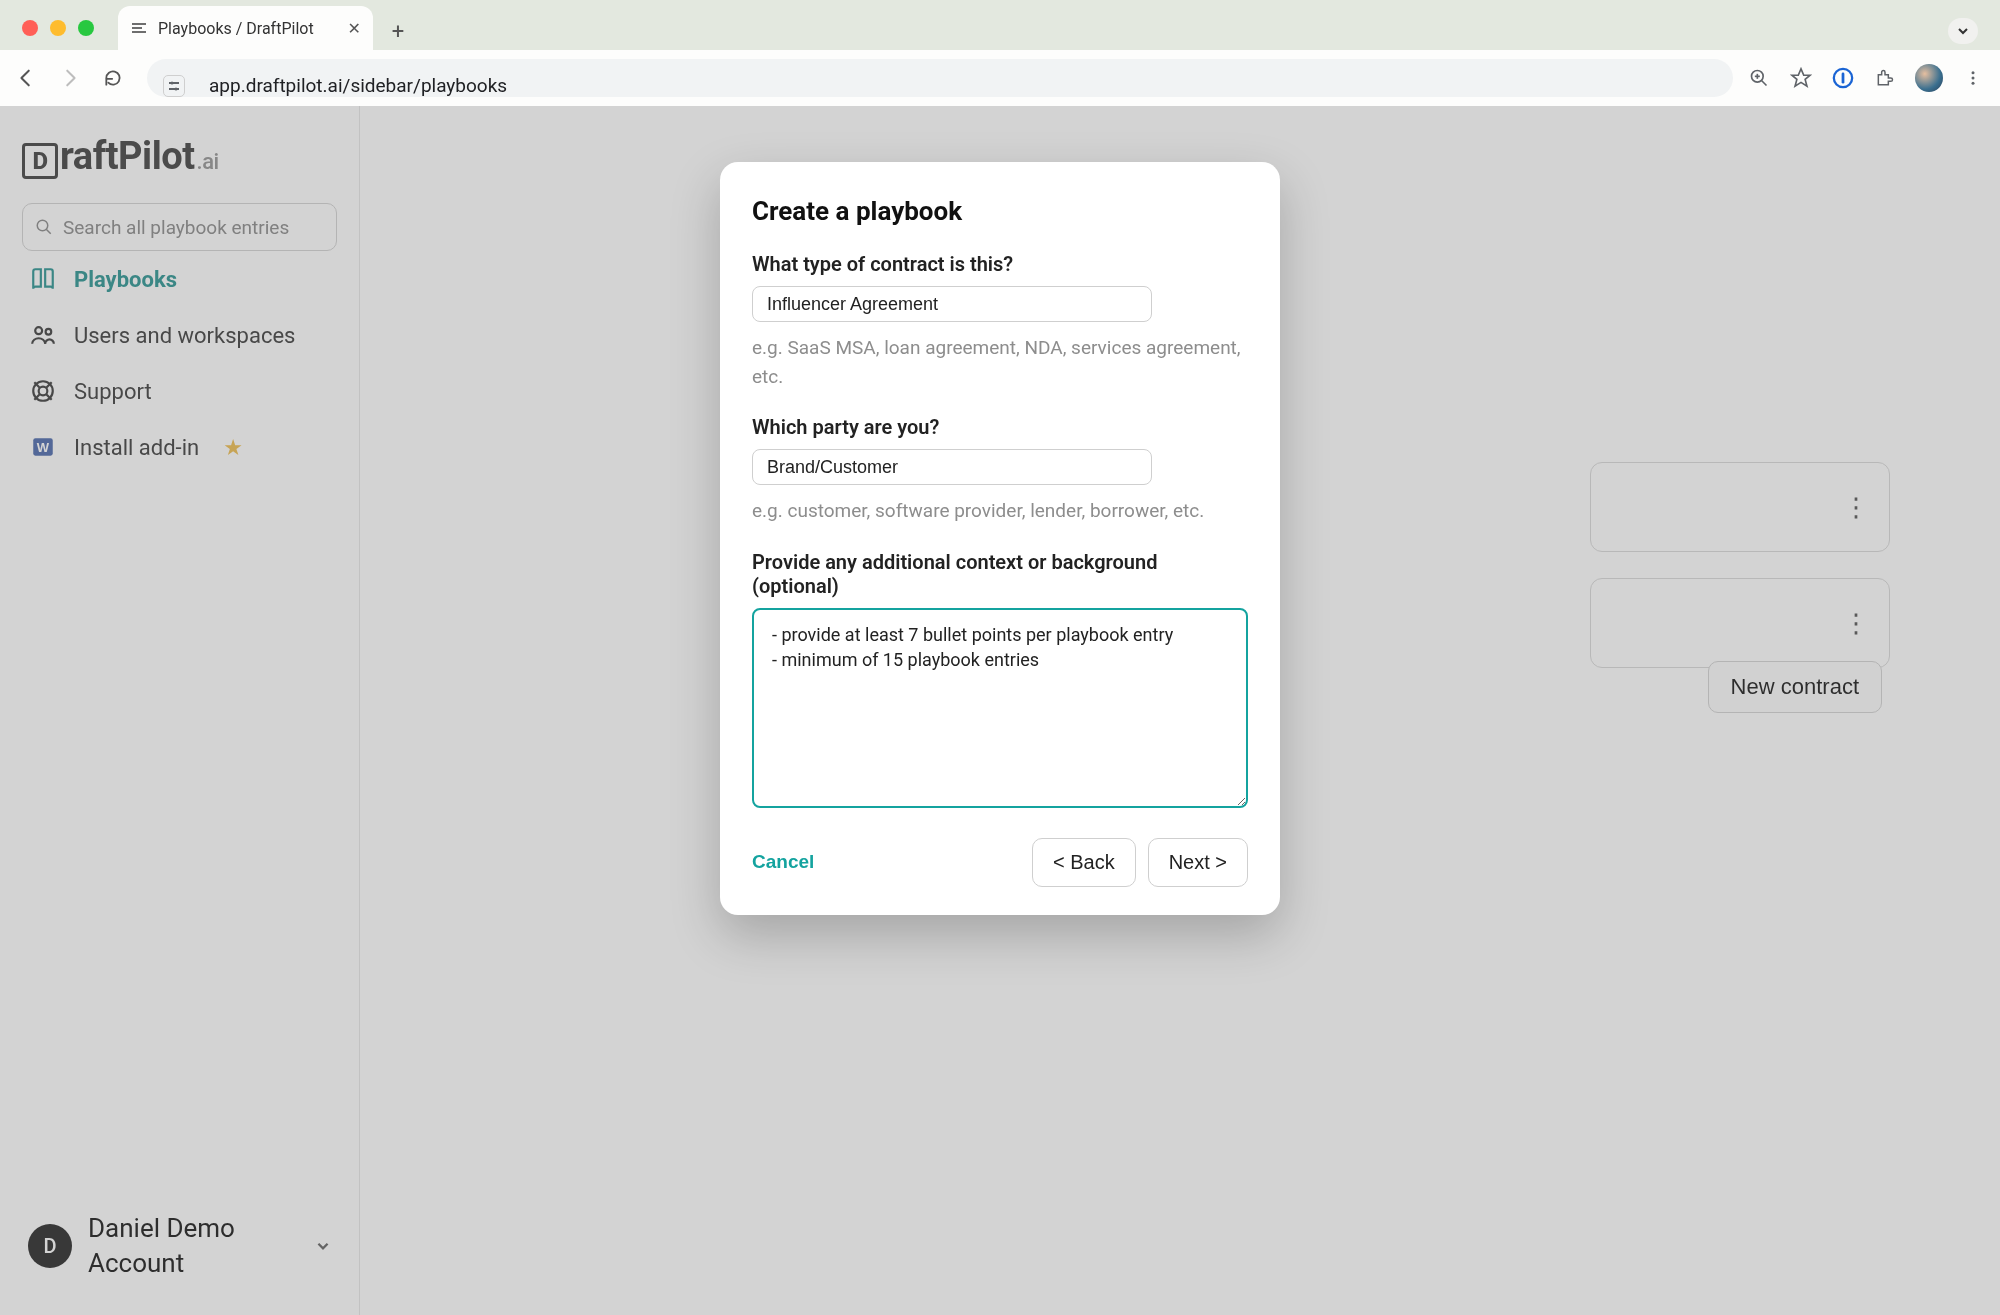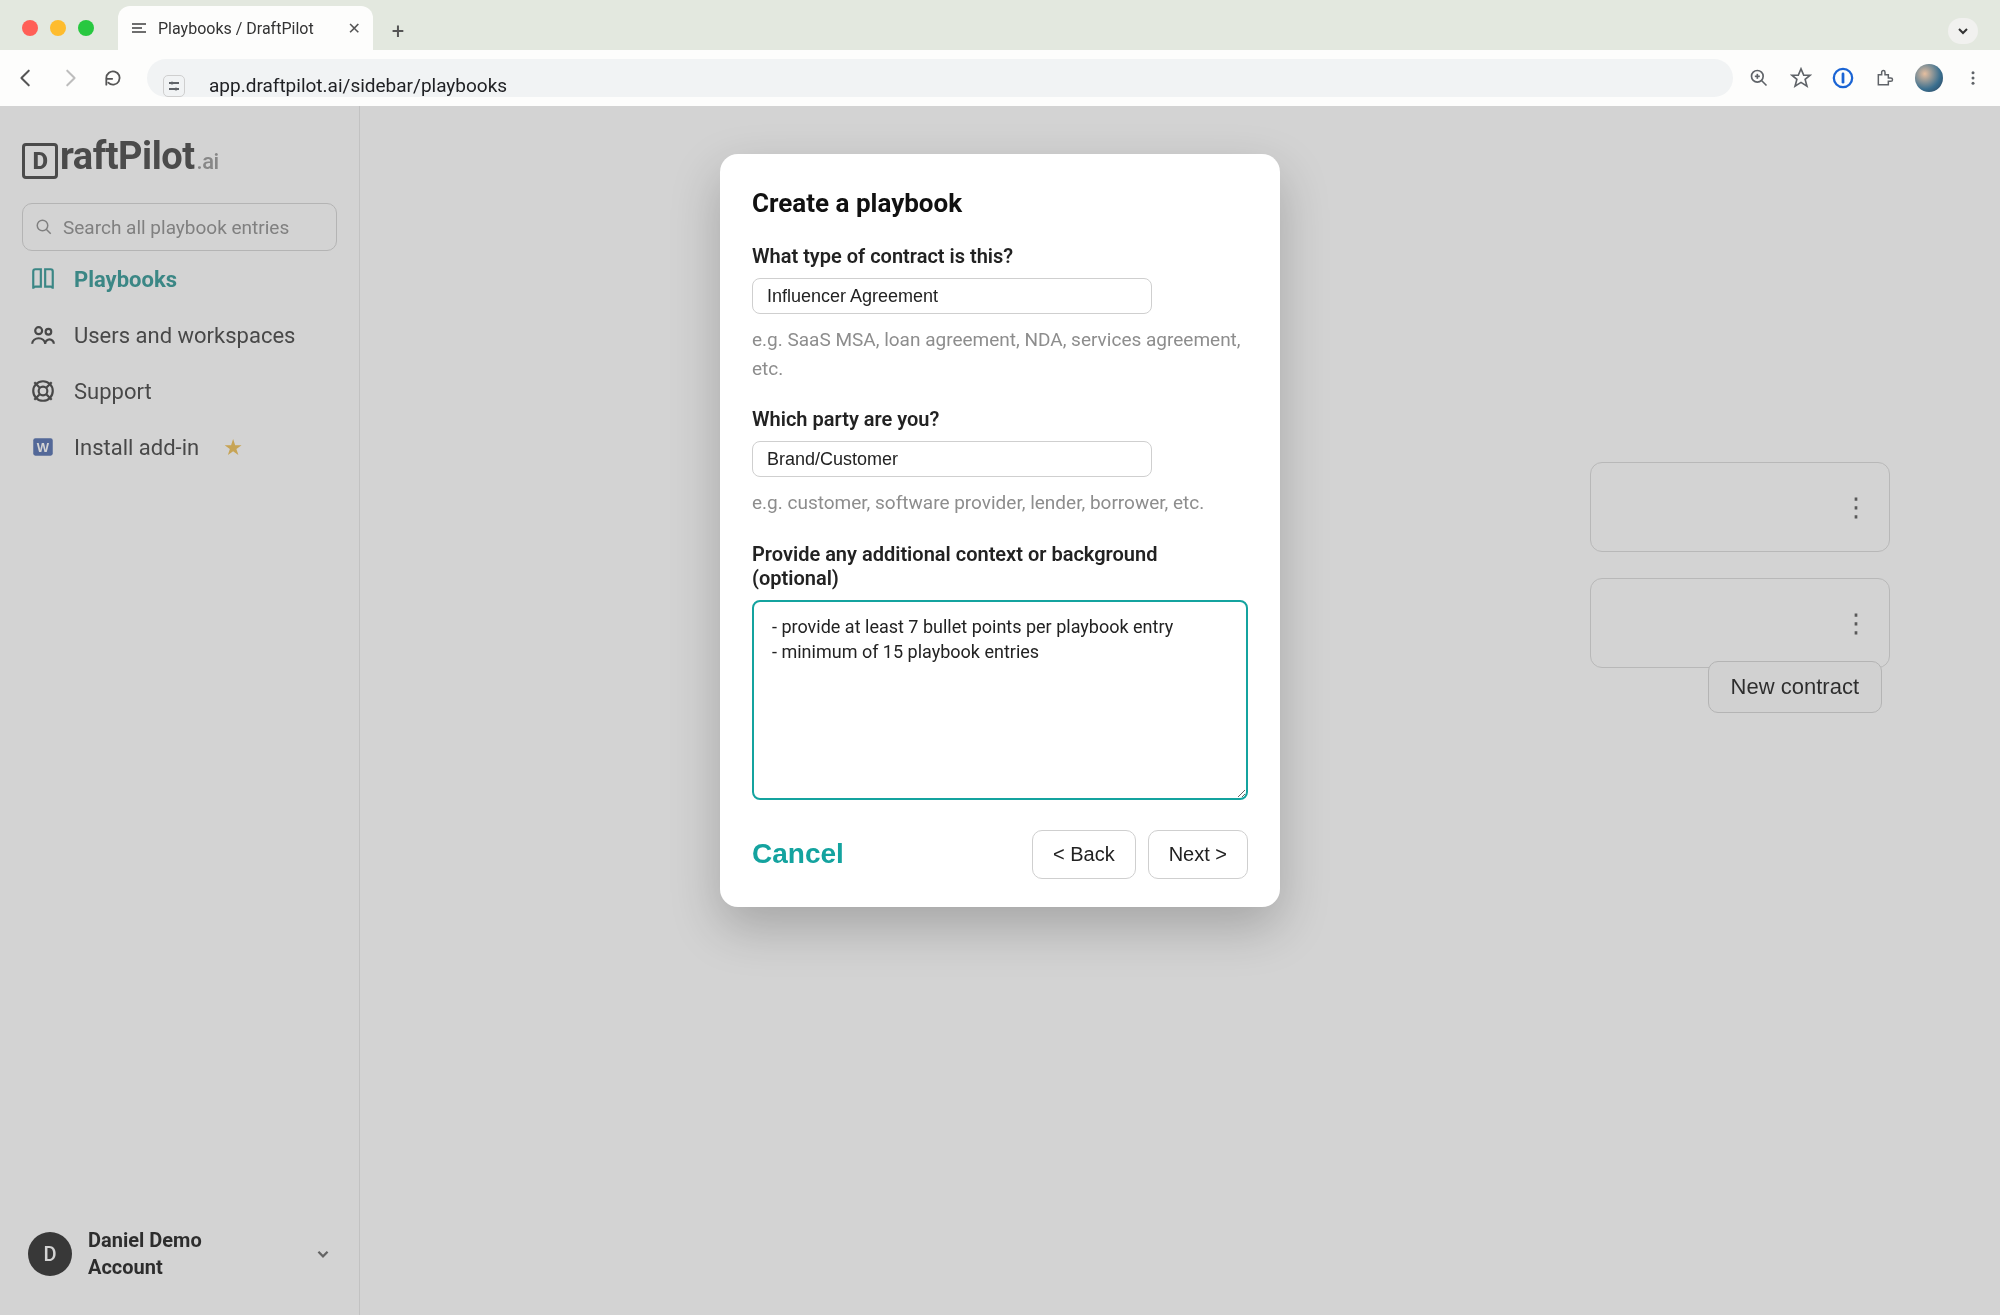--- a/index.html
+++ b/index.html
@@ -169,21 +169,21 @@
     margin-top: auto;
     display: flex; align-items: center; gap: 16px;
     padding: 10px 6px;
   }
   .user-avatar {
     width: 44px; height: 44px; border-radius: 50%;
     background: #111; color: #fff;
     display: flex; align-items: center; justify-content: center;
     font-size: 20px; font-weight: 500;
   }
-  .user-name { font-size: 20px; font-weight: 700; line-height: 1.35; }
+  .user-name { font-size: 26px; font-weight: 400; line-height: 1.35; }
   .user-caret { margin-left: auto; color: #555; font-size: 18px; }
 
   
   .main {
     flex: 1;
     padding: 40px 50px;
     position: relative;
     color: #222;
   }
   .pb-card {
@@ -217,21 +217,21 @@
     border: 1px solid #cfcfcf;
     background: #fcfcfc;
     border-radius: 10px;
     padding: 12px 22px;
     font-size: 22px;
   }
 
   
   .modal {
     position: absolute;
-    left: 50%; top: 48px;
+    left: 50%; top: 56px;
     transform: translateX(-50%);
     width: 560px;
     background: #fff;
     border-radius: 18px;
     box-shadow: 0 20px 50px rgba(0,0,0,0.22);
     z-index: 10;
     padding: 34px 32px 28px;
   }
   .modal h2 { font-size: 26px; font-weight: 700; margin-bottom: 26px; color: #111; }
   .field-label { font-size: 20px; font-weight: 600; color: #222; margin-bottom: 10px; }
@@ -259,21 +259,21 @@
     font-family: inherit;
     outline: none;
   }
   .modal-footer {
     display: flex; align-items: center; justify-content: flex-end;
     gap: 12px; margin-top: 26px;
   }
   .modal-footer .cancel {
     margin-right: auto;
     color: #14a39f;
-    font-size: 28px; font-weight: 600;
+    font-size: 19px; font-weight: 600;
     background: none; border: none;
   }
   .modal-footer .nav-bttn {
     border: 1px solid #cfcfcf;
     border-radius: 10px;
     padding: 12px 20px;
     font-size: 20px;
     background: #fff;
     color: #222;
   }

